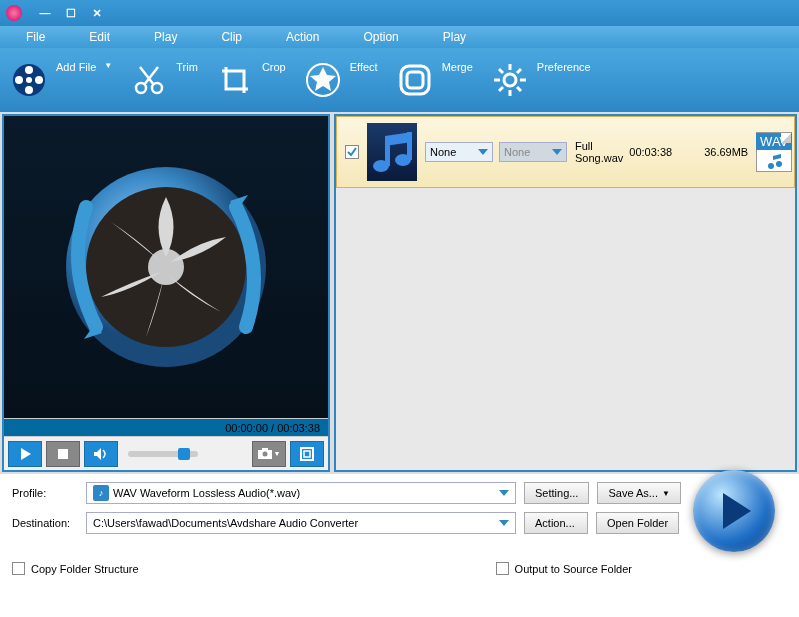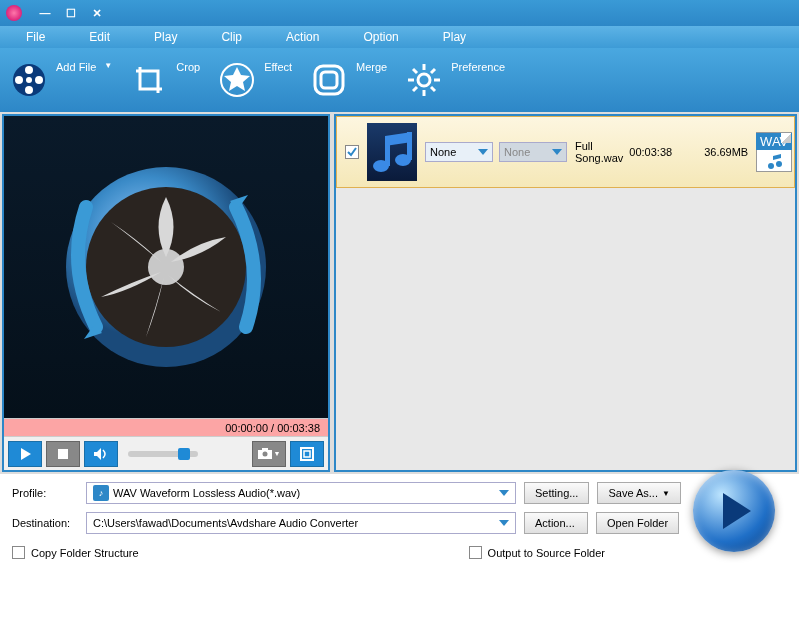--- a/index.html
+++ b/index.html
@@ -9,21 +9,21 @@
 .titlebar .title{flex:1;font-size:12px}
 .titlebar .winbtn{width:18px;height:18px;margin-left:8px;cursor:pointer;display:flex;align-items:center;justify-content:center;font-weight:bold;color:#fff}
 .menubar{height:22px;background:linear-gradient(#5db3e6,#3d9bd6);display:flex;align-items:center;padding:0 4px;color:#fff}
 .menubar .mitem{padding:0 22px;cursor:pointer;font-size:12px}
 .toolbar{height:64px;background:linear-gradient(#4aa8e0,#2d87c7);display:flex;align-items:center;padding:0 10px;gap:18px;color:#fff}
 .tbtn{display:flex;gap:8px;cursor:pointer;font-size:13px}
 .tbtn .ticon{width:38px;height:38px;display:flex;align-items:center;justify-content:center}
 .body{display:flex;height:362px;background:#ddd}
 .preview{width:328px;background:#eee;border:2px solid #2d87c7;margin:2px;display:flex;flex-direction:column}
 .previewarea{flex:1;background:linear-gradient(180deg,#0a1a2a,#05101a);display:flex;align-items:center;justify-content:center;position:relative}
-.timebar{height:18px;background:#fca5a5;display:flex;align-items:center;justify-content:flex-end;padding:0 8px;border-top:1px solid #ccc}
+.timebar{height:18px;background:#0369a1;display:flex;align-items:center;justify-content:flex-end;padding:0 8px;border-top:1px solid #ccc}
 .controls{height:34px;background:#f0f0f0;display:flex;align-items:center;padding:4px;gap:4px;border-top:1px solid #ccc}
 .cbtn{width:34px;height:26px;background:#1f8ad6;display:flex;align-items:center;justify-content:center;cursor:pointer;color:#fff;border:1px solid #1a6fa8}
 .cbtn.grey{background:#888;border-color:#666}
 .volslider{width:70px;height:6px;background:#ccc;margin:0 6px;position:relative;border-radius:3px}
 .volslider::after{content:'';position:absolute;right:8px;top:-3px;width:12px;height:12px;background:#1f8ad6;border-radius:2px}
 .filelist{flex:1;background:#e8e8e8;margin:2px;border:2px solid #2d87c7;overflow:auto}
 .fileitem{display:flex;align-items:center;padding:6px 8px;border:1px solid #e0b050;background:linear-gradient(#fdf6e0,#f5e8b8);gap:8px}
 .chk{width:14px;height:14px;border:1px solid #888;background:#fff;display:flex;align-items:center;justify-content:center}
 .thumb{width:78px;height:58px;background:linear-gradient(#1a3a6a,#0a1a3a);display:flex;align-items:center;justify-content:center}
 .dd{width:68px;height:20px;background:#e8f0f8;border:1px solid #aac;display:flex;align-items:center;justify-content:space-between;padding:0 4px;cursor:pointer;font-size:11px}
@@ -31,21 +31,21 @@
 .finfo{display:flex;flex-direction:row;gap:6px}
 .finfo .row{display:flex;gap:12px;align-items:center}
 .fmticon{width:36px;height:40px;background:#fff;border:1px solid #999;position:relative;display:flex;flex-direction:column;align-items:center}
 .fmticon::before{content:'';position:absolute;top:0;right:0;width:10px;height:10px;background:linear-gradient(135deg,#fff 50%,#ccc 50%)}
 .fmtbadge{background:#2d87c7;color:#fff;font-size:13px;padding:1px 4px}
 .bottom{padding:8px 12px;background:#fff;display:flex;flex-direction:column;gap:8px;position:relative}
 .brow{display:flex;align-items:center;gap:8px}
 .blabel{width:66px}
 .bselect{flex:1;max-width:430px;height:22px;border:1px solid #aac;background:#fff;display:flex;align-items:center;justify-content:space-between;padding:0 6px;cursor:pointer}
 .bbtn{height:22px;padding:0 10px;background:linear-gradient(#fafafa,#e0e0e0);border:1px solid #aaa;cursor:pointer;display:flex;align-items:center;min-width:64px;font-size:11px}
-.chkrow{display:flex;gap:70px;margin-top:4px}
+.chkrow{display:flex;gap:97px;margin-top:20px}
 .chklabel{display:flex;align-items:center;gap:6px}
 .chkbox{width:13px;height:13px;border:1px solid #888;background:#fff}
 .bigplay{position:absolute;right:24px;top:-4px;width:82px;height:82px;border-radius:50%;background:radial-gradient(circle at 35% 30%,#bde5ff,#1f6fc7 60%,#0a3a7a);box-shadow:0 2px 8px rgba(0,0,0,.4),inset 0 2px 8px rgba(255,255,255,.5);display:flex;align-items:center;justify-content:center;cursor:pointer}
 .bigplay::after{content:'';width:0;height:0;border-top:18px solid transparent;border-bottom:18px solid transparent;border-left:28px solid #0a3a7a;margin-left:6px}
 svg{display:block}
 .sicon{width:16px;height:16px;background:#2d87c7;border-radius:2px;margin-right:4px;display:flex;align-items:center;justify-content:center;color:#fff;font-size:9px}
 </style>
 </head>
 <body>
 
@@ -73,20 +73,31 @@
           <circle cx="18" cy="18" r="16" fill="#0a3a7a"></circle>
           <circle cx="18" cy="8" r="4" fill="#fff"></circle>
           <circle cx="28" cy="18" r="4" fill="#fff"></circle>
           <circle cx="18" cy="28" r="4" fill="#fff"></circle>
           <circle cx="8" cy="18" r="4" fill="#fff"></circle>
           <circle cx="18" cy="18" r="3" fill="#fff"></circle>
         </svg>
     </div>
     <span>Add File</span>
     <span style="font-size:8px">▼</span>
+  </div>
+  <div class="tbtn">
+    <div class="ticon">
+      <svg width="34" height="34" viewBox="0 0 34 34">
+          <circle cx="9" cy="25" r="5" fill="none" stroke="#fff" stroke-width="2.5"></circle>
+          <circle cx="25" cy="25" r="5" fill="none" stroke="#fff" stroke-width="2.5"></circle>
+          <line x1="12" y1="22" x2="26" y2="4" stroke="#fff" stroke-width="2.5"></line>
+          <line x1="22" y1="22" x2="8" y2="4" stroke="#fff" stroke-width="2.5"></line>
+        </svg>
+    </div>
+    <span>Trim</span>
   </div>
   <div class="tbtn">
     <div class="ticon">
       <svg width="34" height="34" viewBox="0 0 34 34">
           <path d="M8 4v22h22M4 8h22v22" fill="none" stroke="#fff" stroke-width="3"></path>
         </svg>
     </div>
     <span>Crop</span>
   </div>
   <div class="tbtn">

